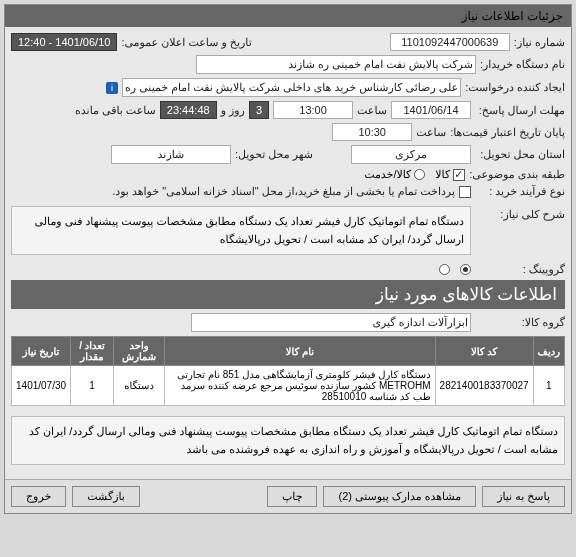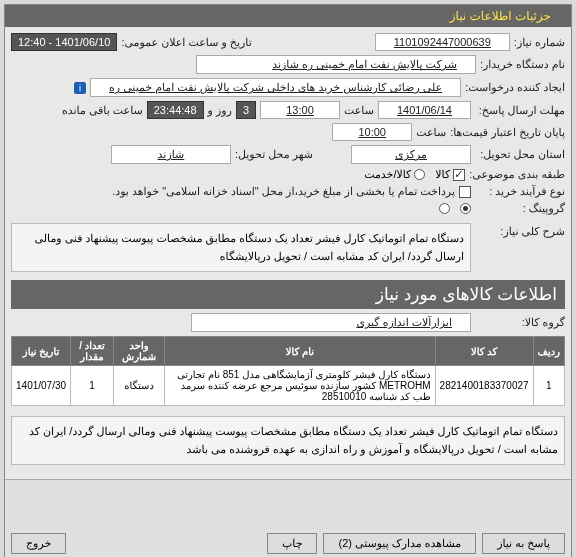--- a/index.html
+++ b/index.html
@@ -10,22 +10,22 @@
   direction: rtl;
   padding: 4px;
 }
 .panel {
   border: 1px solid #888;
   background: #e8e8e8;
   margin-bottom: 4px;
 }
 .panel-header {
   background: #666;
-  color: #fde047;
-  padding: 4px 20px;
+  color: #000000;
+  padding: 4px 8px;
   font-size: 12px;
   cursor: pointer;
 }
 .panel-body {
   padding: 6px;
 }
 .row {
   display: flex;
   align-items: center;
   margin-bottom: 4px;
@@ -33,27 +33,26 @@
   flex-wrap: wrap;
 }
 .lbl {
   font-size: 11px;
   color: #222;
   white-space: nowrap;
 }
 .val {
   background: #fff;
   border: 1px solid #aaa;
-  padding: 2px 18px;
+  padding: 2px 2px;
   min-width: 80px;
   font-size: 11px;
   color: #222;
   display: inline-block;
   text-align: center;
-  text-decoration: underline;
 }
 .val-wide { min-width: 280px; text-align: right; }
 .val-med { min-width: 120px; }
 .val-dark {
   background: #555;
   color: #fff;
   border: 1px solid #333;
   padding: 2px 6px;
   display: inline-block;
 }
@@ -108,21 +107,21 @@
 table.data th {
   background: #666; color: #fff; padding: 3px 4px;
   border: 1px solid #888; font-weight: bold;
 }
 table.data td {
   border: 1px solid #bbb; padding: 3px 4px; text-align: center;
 }
 table.data td.right { text-align: right; }
 .btn {
   background: #ddd; border: 1px solid #888; padding: 3px 14px;
-  font-size: 11px; cursor: pointer; font-family: inherit; margin-top: 47px;
+  font-size: 11px; cursor: pointer; font-family: inherit;
 }
 .btn-row {
   display: flex; gap: 6px; padding: 6px;
   justify-content: flex-end;
   background: #e0e0e0;
   border-top: 1px solid #aaa;
 }
 .btn-row .spacer { flex: 1; }
 </style>
 </head>
@@ -160,21 +159,21 @@
       <span class="val">13:00</span>
       <span class="val-dark">3</span>
       <span class="lbl">روز و</span>
       <span class="val-dark">23:44:48</span>
       <span class="lbl">ساعت باقی مانده</span>
     </div>
 
     <div class="row">
       <span class="lbl" style="min-width:90px">پایان تاریخ اعتبار قیمت‌ها:</span>
       <span class="lbl">ساعت</span>
-      <span class="val">10:00</span>
+      <span class="val">10:30</span>
     </div>
 
     <div class="row">
       <span class="lbl" style="min-width:90px">استان محل تحویل:</span>
       <span class="val val-med">مرکزی</span>
       <span style="width:30px"></span>
       <span class="lbl">شهر محل تحویل:</span>
       <span class="val val-med">شازند</span>
     </div>
 
@@ -191,35 +190,35 @@
         </div>
       </div>
     </div>
 
     <div class="row">
       <span class="lbl" style="min-width:90px">نوع فرآیند خرید :</span>
       <span class="checkbox"></span>
       <span class="lbl">پرداخت تمام یا بخشی از مبلغ خرید،از محل "اسناد خزانه اسلامی" خواهد بود.</span>
     </div>
 
-    <div class="row">
-      <span class="lbl" style="min-width:90px">گروپینگ :</span>
-      <div class="radio-group">
-        <div class="radio-item">
-          <span class="radio-dot checked"></span>
-        </div>
-        <div class="radio-item">
-          <span class="radio-dot"></span>
-        </div>
-      </div>
-    </div>
-
     <div class="row" style="align-items:flex-start">
       <span class="lbl" style="min-width:90px;padding-top:6px">شرح کلی نیاز:</span>
       <div class="desc-box" style="flex:1">دستگاه تمام اتوماتیک کارل فیشر  تعداد یک دستگاه مطابق مشخصات پیوست پیشنهاد فنی ومالی ارسال گردد/ ایران کد مشابه است / تحویل درپالایشگاه</div>
+    </div>
+
+    <div class="row">
+      <span class="lbl" style="min-width:90px">گروپینگ :</span>
+      <div class="radio-group">
+        <div class="radio-item">
+          <span class="radio-dot checked"></span>
+        </div>
+        <div class="radio-item">
+          <span class="radio-dot"></span>
+        </div>
+      </div>
     </div>
 
     <div class="section-row">
       <span>اطلاعات کالاهای مورد نیاز</span>
     </div>
 
     <div class="row" style="margin-top:4px">
       <span class="lbl" style="min-width:90px">گروه کالا:</span>
       <span class="val val-wide">ابزارآلات اندازه گیری</span>
     </div>
@@ -251,15 +250,16 @@
       <div class="desc-box" style="flex:1">دستگاه تمام اتوماتیک کارل فیشر  تعداد یک دستگاه مطابق مشخصات پیوست پیشنهاد فنی ومالی ارسال گردد/ ایران کد مشابه است / تحویل درپالایشگاه و آموزش و راه اندازی به عهده فروشنده می باشد</div>
     </div>
 
   </div>
 
   <div class="btn-row">
     <button class="btn">پاسخ به نیاز</button>
     <button class="btn">مشاهده مدارک پیوستی (2)</button>
     <button class="btn">چاپ</button>
     <span class="spacer"></span>
+    <button class="btn">بازگشت</button>
     <button class="btn">خروج</button>
   </div>
 </div>
 
 </body></html>

